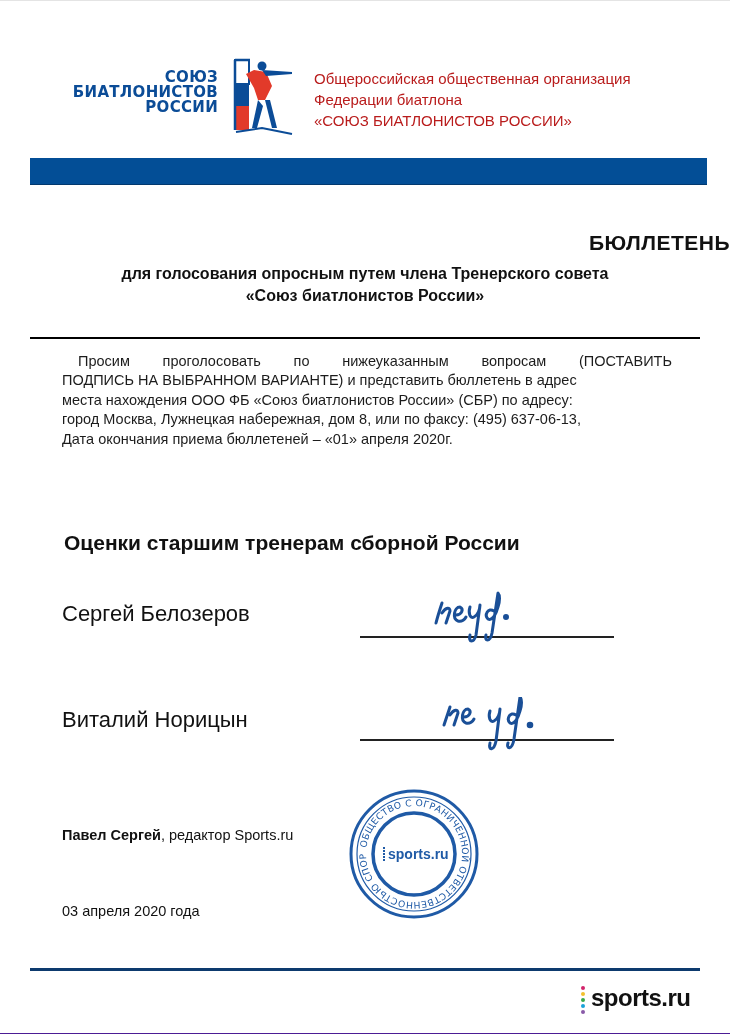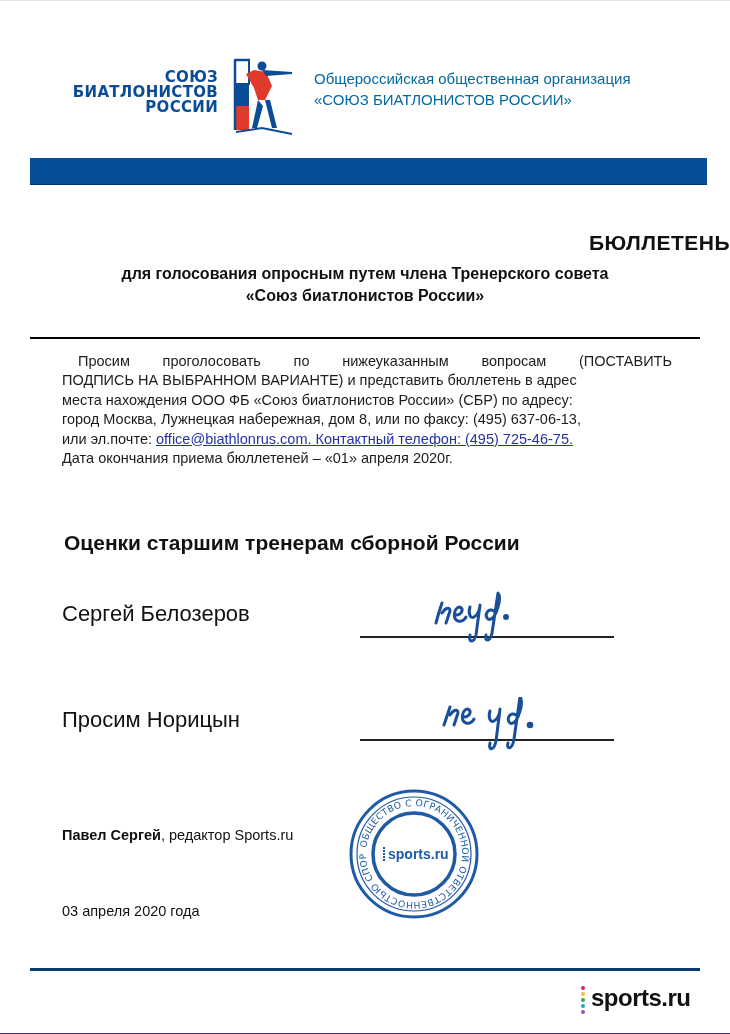--- a/index.html
+++ b/index.html
@@ -7,21 +7,21 @@
   .page { position: absolute; left: 0; top: 0; width: 730px; height: 1034px; background: #fff; border-top: 1px solid #e4e4e4; border-bottom: 1px solid #4c1d95; box-sizing: border-box; }
 
   
   .logo { position: absolute; left: 56px; top: 55px; width: 240px; height: 80px; }
   .logo-text { position: absolute; right: 78px; top: 14px; text-align: right; font-family: "DejaVu Sans", sans-serif; font-weight: bold; color: #0b4c97; line-height: 15px; letter-spacing: 0.3px; }
   .logo-text .l1 { font-size: 15px; }
   .logo-text .l2 { font-size: 15px; }
   .logo-text .l3 { font-size: 15px; }
   .logo-mark { position: absolute; left: 176px; top: 0; width: 70px; height: 80px; }
 
-  .org { position: absolute; left: 314px; top: 67px; font-size: 15px; line-height: 21px; color: #0369a1; font-family: "Liberation Sans", sans-serif; }
+  .org { position: absolute; left: 314px; top: 67px; font-size: 15px; line-height: 21px; color: #b91c1c; font-family: "Liberation Sans", sans-serif; }
   .org div { white-space: nowrap; }
 
   .blue-bar { position: absolute; left: 30px; top: 157px; width: 677px; height: 26px; background: #034e96; border-bottom: 1px solid #02386e; }
 
   
   .title { position: absolute; left: 0; width: 730px; top: 230px; text-align: right; font-size: 21px; font-weight: bold; letter-spacing: 0.5px; }
   .subtitle { position: absolute; left: 0; width: 730px; top: 262px; text-align: center; font-size: 16px; font-weight: bold; line-height: 22px; }
   .rule-black { position: absolute; left: 30px; top: 336px; width: 670px; height: 2px; background: #000; }
 
   .notice { position: absolute; left: 62px; top: 351px; width: 610px; font-size: 14.5px; line-height: 19.4px; color: #1c1c1c; }
@@ -70,38 +70,38 @@
       <path d="M14 18 L22 14 L34 16 L40 30 L33 44 L26 44 L22 32 Z" fill="#e23a2a"></path>
       <path d="M30 14 L60 16 L60 18 L34 20 Z" fill="#0b4c97"></path>
       <path d="M26 44 L20 72 L25 72 L31 50 Z" fill="#0b4c97"></path>
       <path d="M33 44 L40 72 L45 72 L38 44 Z" fill="#0b4c97"></path>
       <path d="M4 76 L30 72 L60 78" stroke="#0b4c97" stroke-width="2" fill="none"></path>
     </svg>
   </div>
 
   <div class="org">
     <div>Общероссийская общественная организация</div>
+    <div>Федерации биатлона</div>
     <div>«СОЮЗ БИАТЛОНИСТОВ РОССИИ»</div>
   </div>
 
   <div class="blue-bar" style="background: rgb(3, 78, 150);"></div>
 
   <div class="title">БЮЛЛЕТЕНЬ</div>
   <div class="subtitle">
     <div>для голосования опросным путем члена Тренерского совета</div>
     <div>«Союз биатлонистов России»</div>
   </div>
   <div class="rule-black"></div>
 
   <div class="notice">
     <div class="ln jl">Просим проголосовать по нижеуказанным вопросам (ПОСТАВИТЬ</div>
     <div class="ln">ПОДПИСЬ НА ВЫБРАННОМ  ВАРИАНТЕ) и представить бюллетень в адрес</div>
     <div class="ln">места нахождения ООО ФБ «Союз биатлонистов России» (СБР) по адресу:</div>
     <div class="ln">город Москва, Лужнецкая набережная, дом 8, или по  факсу: (495) 637-06-13,</div>
-    <div class="ln"><span>или эл.почте: </span><a>office@biathlonrus.com.</a><a> Контактный телефон: (495) 725-46-75.</a></div>
     <div class="ln">Дата окончания приема бюллетеней – «01» апреля 2020г.</div>
   </div>
 
   <div class="section-head">Оценки старшим тренерам сборной России</div>
 
   <div class="vote-row" style="top:600px;">
     <div class="name">Сергей Белозеров</div>
     <div class="line" style="top:35px;"></div>
     <svg class="hand" style="left:368px; top:-12px;" width="110" height="62" viewBox="0 0 110 62">
       <title>неуд.</title>
@@ -109,21 +109,21 @@
         <path d="M6 34 C8 26 10 20 12 14 M12 24 C16 18 20 18 20 22 L16 34"></path>
         <path d="M26 26 C32 26 34 20 30 18 C24 18 22 30 28 32 C32 33 35 30 36 28"></path>
         <path d="M40 18 C38 24 40 30 44 28 C48 26 50 20 50 16 L46 46 C44 54 38 54 40 46"></path>
         <path d="M64 22 C58 18 54 26 58 30 C62 32 66 26 68 18 C70 12 70 6 68 4 L62 44 C60 54 54 52 56 46"></path>
         <circle cx="76" cy="28" r="1.5" fill="#1a4f97"></circle>
       </g>
     </svg>
   </div>
 
   <div class="vote-row" style="top:706px;">
-    <div class="name">Просим Норицын</div>
+    <div class="name">Виталий Норицын</div>
     <div class="line" style="top:32px;"></div>
     <svg class="hand" style="left:376px; top:-10px;" width="120" height="66" viewBox="0 0 120 66">
       <title>не уд.</title>
       <g fill="none" stroke="#1a4f97" stroke-width="3" stroke-linecap="round" stroke-linejoin="round">
         <path d="M6 28 C8 22 10 16 12 10 M12 18 C16 12 20 12 20 16 L16 28"></path>
         <path d="M26 20 C32 20 34 14 30 12 C24 12 22 24 28 26 C32 27 35 24 36 22"></path>
         <path d="M52 14 C50 20 52 26 56 24 C60 22 62 16 62 12 L58 44 C56 54 50 54 52 46"></path>
         <path d="M78 18 C72 14 68 22 72 26 C76 28 80 22 82 14 C84 8 84 2 82 0 L76 42 C74 54 68 52 70 46"></path>
         <circle cx="92" cy="28" r="1.8" fill="#1a4f97"></circle>
       </g>

